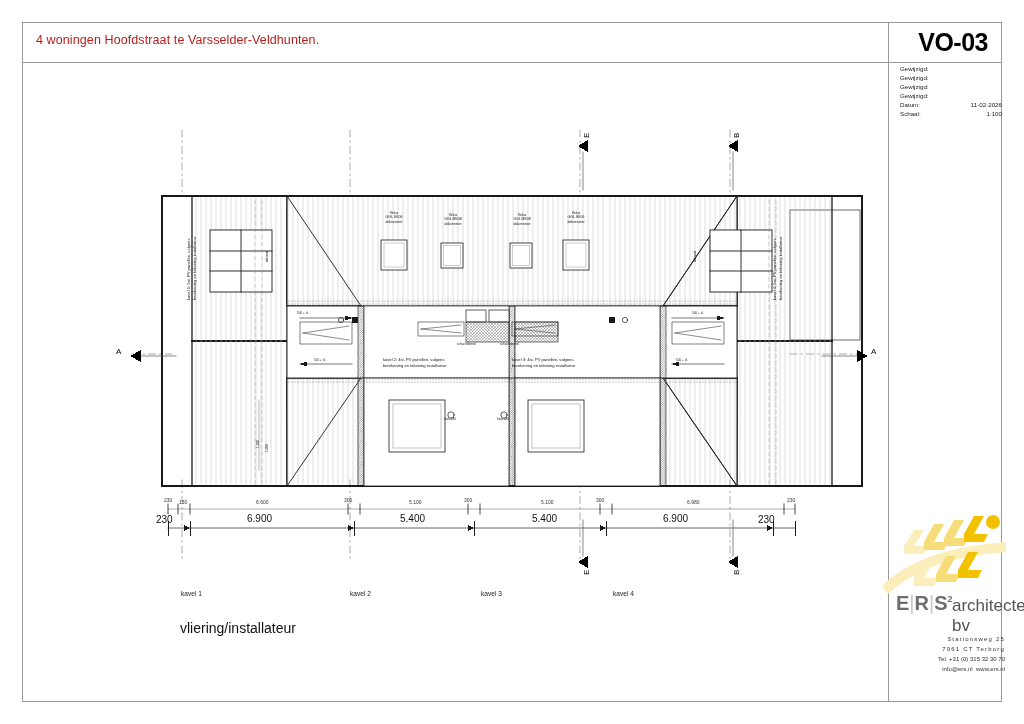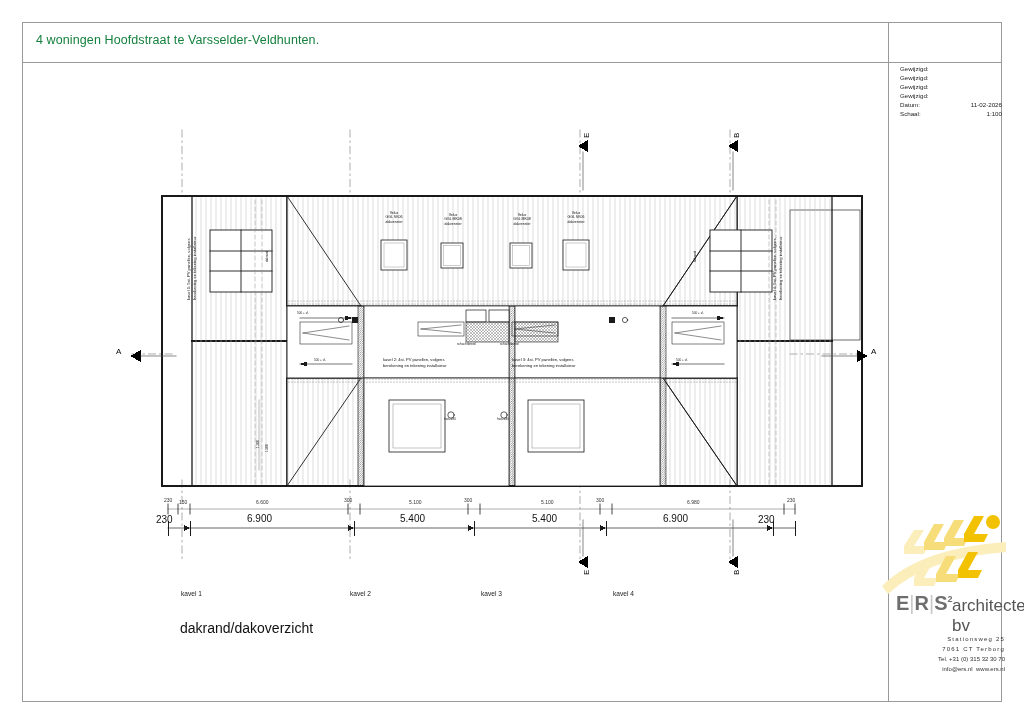--- a/index.html
+++ b/index.html
@@ -5,21 +5,21 @@
   html,body{margin:0;padding:0;background:#ffffff;}
   body{width:1024px;height:724px;overflow:hidden;font-family:"Liberation Sans",sans-serif;color:#1a1a1a;}
   #sheet{position:relative;width:1024px;height:724px;background:#fff;}
 
   
   .sheet-frame{position:absolute;left:22px;top:22px;width:980px;height:680px;border:1px solid #9a9a9a;box-sizing:border-box;}
   .header-rule{position:absolute;left:22px;top:62px;width:980px;height:0;border-top:1px solid #9a9a9a;}
   .title-vsep{position:absolute;left:888px;top:22px;width:0;height:680px;border-left:1px solid #9a9a9a;}
 
   
-  .proj-title{position:absolute;left:36px;top:33px;font-size:12.5px;letter-spacing:.1px;color:#15803d;white-space:nowrap;}
+  .proj-title{position:absolute;left:36px;top:33px;font-size:12.5px;letter-spacing:.1px;color:#b91c1c;white-space:nowrap;}
   .sheet-code{position:absolute;left:888px;top:28px;width:114px;text-align:right;padding-right:14px;box-sizing:border-box;
               font-size:25px;font-weight:bold;letter-spacing:-.5px;color:#000;}
 
   .meta{position:absolute;left:900px;top:64px;width:102px;font-size:6.2px;color:#222;line-height:9.1px;}
   .meta .row{position:relative;height:9.1px;white-space:nowrap;}
   .meta .k{display:inline-block;}
   .meta .v{position:absolute;right:0;top:0;}
 
   
   #plan{position:absolute;left:0;top:0;width:1024px;height:724px;}
@@ -51,20 +51,21 @@
 </head>
 <body>
 
 <div id="sheet">
 
   <div class="sheet-frame"></div>
   <div class="header-rule"></div>
   <div class="title-vsep"></div>
 
   <div class="proj-title">4 woningen Hoofdstraat te Varsselder-Veldhunten.</div>
+  <div class="sheet-code">VO-03</div>
 
   <div class="meta">
     <div class="row">
       <span class="k">Gewijzigd:</span>
       <span class="v"></span>
     </div>
     <div class="row">
       <span class="k">Gewijzigd:</span>
       <span class="v"></span>
     </div>
@@ -604,21 +605,21 @@
   <div class="lbl dimbig" style="left:400px;top:513px;">5.400</div>
   <div class="lbl dimbig" style="left:532px;top:513px;">5.400</div>
   <div class="lbl dimbig" style="left:663px;top:513px;">6.900</div>
   <div class="lbl dimbig" style="left:758px;top:514px;">230</div>
 
   <div class="lbl kavel" style="left:181px;top:590px;">kavel 1</div>
   <div class="lbl kavel" style="left:350px;top:590px;">kavel 2</div>
   <div class="lbl kavel" style="left:481px;top:590px;">kavel 3</div>
   <div class="lbl kavel" style="left:613px;top:590px;">kavel 4</div>
 
-  <div class="planname">dakrand/dakoverzicht</div>
+  <div class="planname">vliering/installateur</div>
 
   <div class="logo-wrap">
     <svg viewBox="0 0 130 110" width="130" height="110" xmlns="http://www.w3.org/2000/svg">
       <g>
 
         <path d="M2,78 Q40,40 126,34 L126,44 Q46,50 8,86 Z" fill="#fbeebb"></path>
 
         <path d="M24,38 L34,22 L44,22 L34,38 L48,38 L44,46 L24,46 Z" fill="#fbeebb"></path>
         <path d="M44,34 L54,16 L64,16 L54,34 L68,34 L64,42 L44,42 Z" fill="#f7dd7a"></path>
         <path d="M64,30 L74,12 L84,12 L74,30 L88,30 L84,38 L64,38 Z" fill="#f7dd7a"></path>

